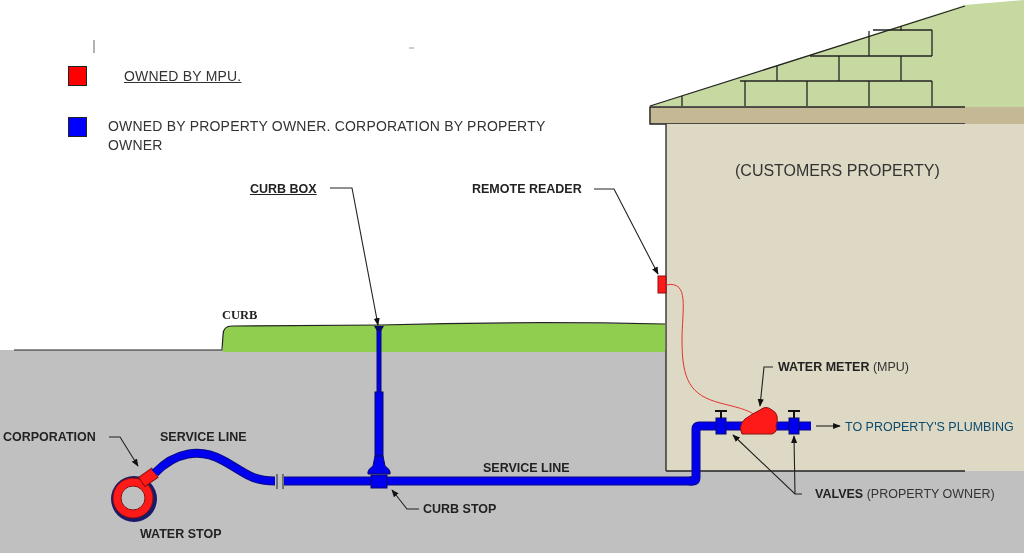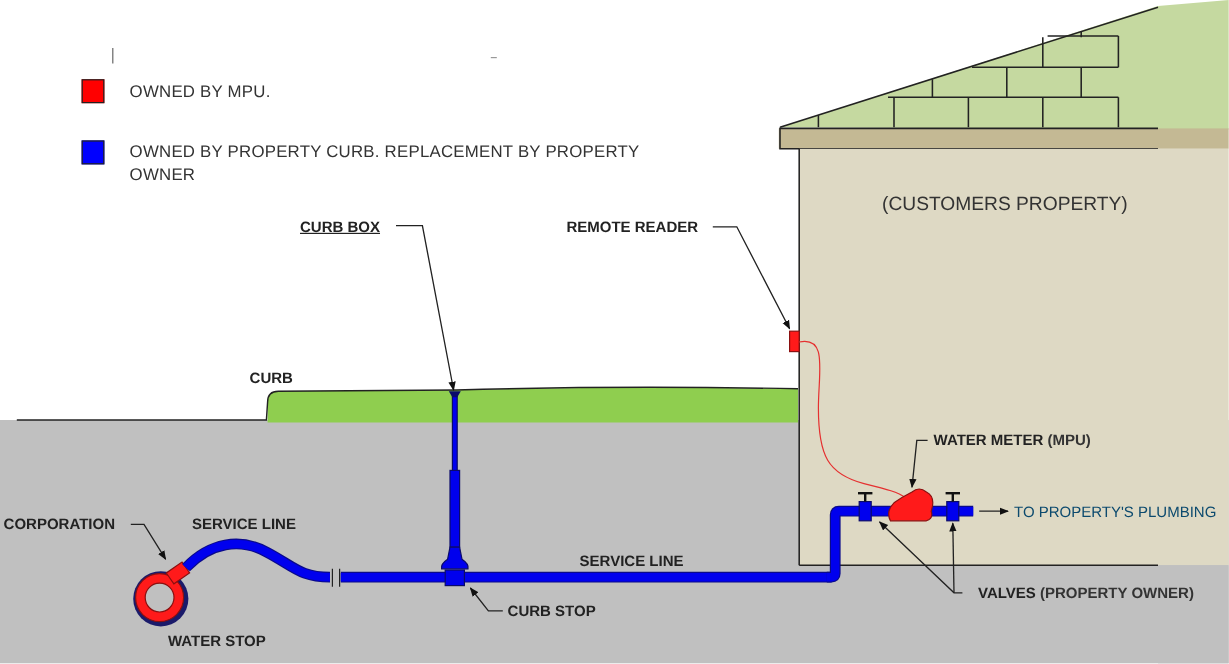--- a/index.html
+++ b/index.html
@@ -3,21 +3,21 @@
   <meta charset="utf-8">
   <style>
     html, body { margin: 0; padding: 0; background: #ffffff; }
     body { width: 1024px; height: 553px; overflow: hidden; position: relative; font-family: "DejaVu Sans", sans-serif; }
     #diagram { position: absolute; left: 0; top: 0; }
     .legend { position: absolute; left: 0; top: 0; width: 600px; height: 160px; }
     .legend-swatch { position: absolute; width: 19px; height: 20px; border: 1px solid #222; box-sizing: border-box; }
     .legend-text { position: absolute; font-family: "Liberation Sans", sans-serif; font-size: 14px; color: #333; line-height: 19px; letter-spacing: 0.2px; }
     .lbl { position: absolute; font-family: "Liberation Sans", sans-serif; font-size: 12.5px; color: #222; white-space: nowrap; line-height: 14px; }
     .lbl b { font-weight: bold; }
-    .lbl .thin { font-weight: bold; color: #333; }
+    .lbl .thin { font-weight: normal; color: #333; }
   </style>
 </head>
 <body>
 
 <svg id="diagram" width="1024" height="553" viewBox="0 0 1024 553" xmlns="http://www.w3.org/2000/svg">
   <defs>
     <marker id="arrow" viewBox="0 0 10 10" refX="9" refY="5" markerWidth="7" markerHeight="7" orient="auto-start-reverse">
       <path d="M0,1 L10,5 L0,9 z" fill="#111"></path>
     </marker>
   </defs>
@@ -112,30 +112,30 @@
     <polyline points="795,494 794,436" marker-end="url(#arrow)"></polyline>
     <line x1="816" y1="426" x2="840" y2="426" marker-end="url(#arrow)"></line>
   </g>
 
   <line x1="94" y1="40" x2="94" y2="53" stroke="#666" stroke-width="1"></line>
   <line x1="409" y1="48" x2="414" y2="48" stroke="#999" stroke-width="1"></line>
 </svg>
 
 <div class="legend">
   <div class="legend-swatch" style="left:68px; top:66px; background:#ff0000;"></div>
-  <div class="legend-text" style="left:108px; top:67px;">OWNED BY MPU.</div>
+  <div class="legend-text" style="left:124px; top:67px;text-decoration:underline;">OWNED BY MPU.</div>
   <div class="legend-swatch" style="left:68px; top:117px; background:#0000ff;"></div>
-  <div class="legend-text" style="left:108px; top:117px;">OWNED BY PROPERTY CURB. REPLACEMENT BY PROPERTY</div>
+  <div class="legend-text" style="left:108px; top:117px;">OWNED BY PROPERTY OWNER. CORPORATION BY PROPERTY</div>
   <div class="legend-text" style="left:108px; top:136px;">OWNER</div>
 </div>
 
 <div class="lbl" style="left:735px; top:164px; font-size:16px; color:#333;">(CUSTOMERS PROPERTY)</div>
 <div class="lbl" style="left:250px; top:182px;text-decoration:underline;"><b>CURB BOX</b></div>
 <div class="lbl" style="left:472px; top:182px;"><b>REMOTE READER</b></div>
-<div class="lbl" style="left:208px; top:308px;"><b>CURB</b></div>
+<div class="lbl" style="left:222px; top:308px;font-family:Liberation Serif, serif;"><b>CURB</b></div>
 <div class="lbl" style="left:778px; top:360px;"><b>WATER METER</b> <span class="thin">(MPU)</span></div>
 <div class="lbl" style="left:845px; top:420px; color:#0c4a6e;">TO PROPERTY'S PLUMBING</div>
 <div class="lbl" style="left:3px; top:430px;"><b>CORPORATION</b></div>
 <div class="lbl" style="left:160px; top:430px;"><b>SERVICE LINE</b></div>
 <div class="lbl" style="left:483px; top:461px;"><b>SERVICE LINE</b></div>
 <div class="lbl" style="left:140px; top:527px;"><b>WATER STOP</b></div>
 <div class="lbl" style="left:423px; top:502px;"><b>CURB STOP</b></div>
 <div class="lbl" style="left:815px; top:487px;"><b>VALVES</b> <span class="thin">(PROPERTY OWNER)</span></div>
 
 </body></html>

